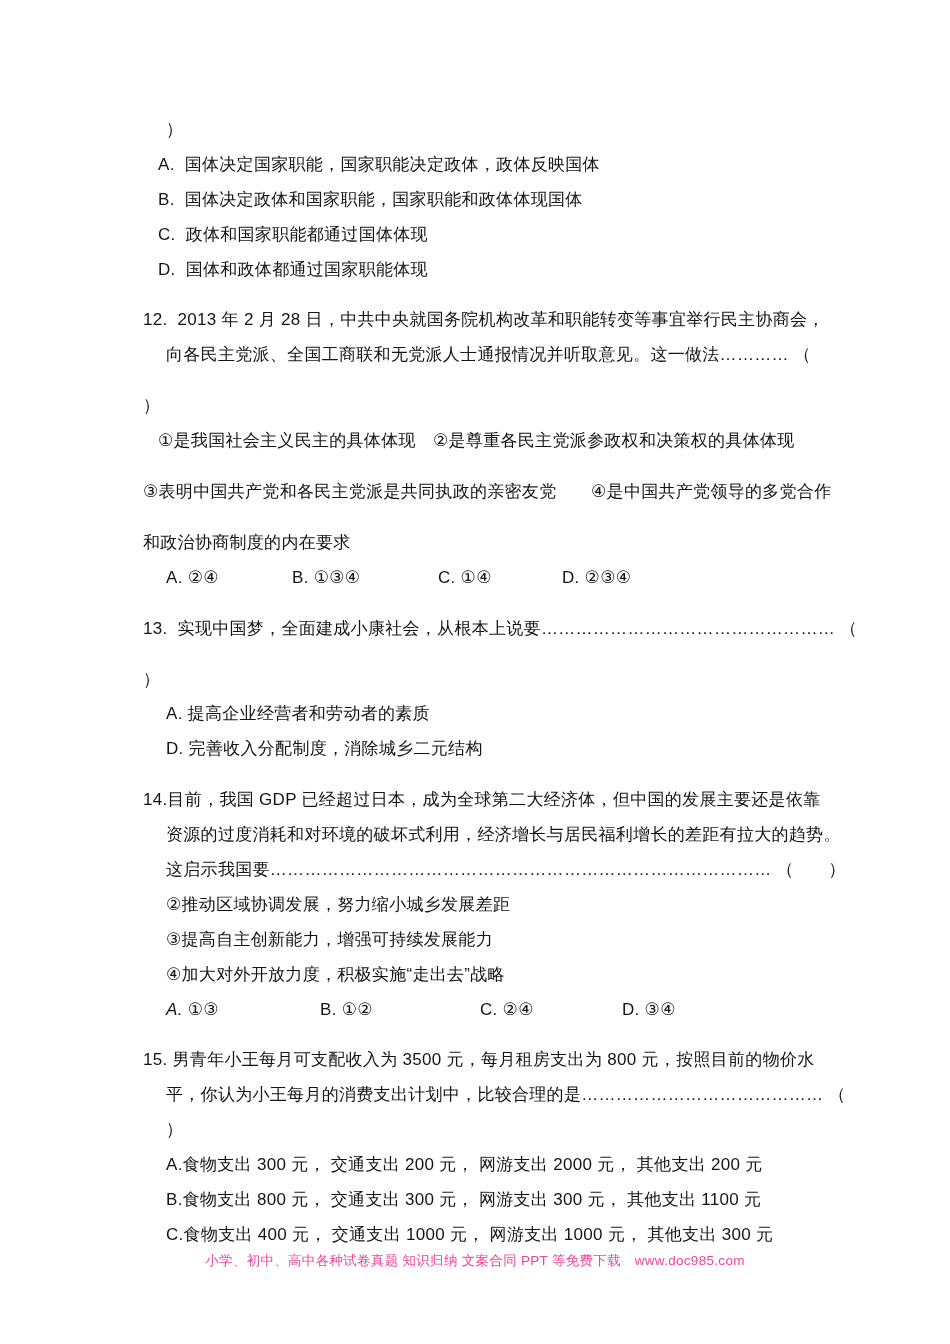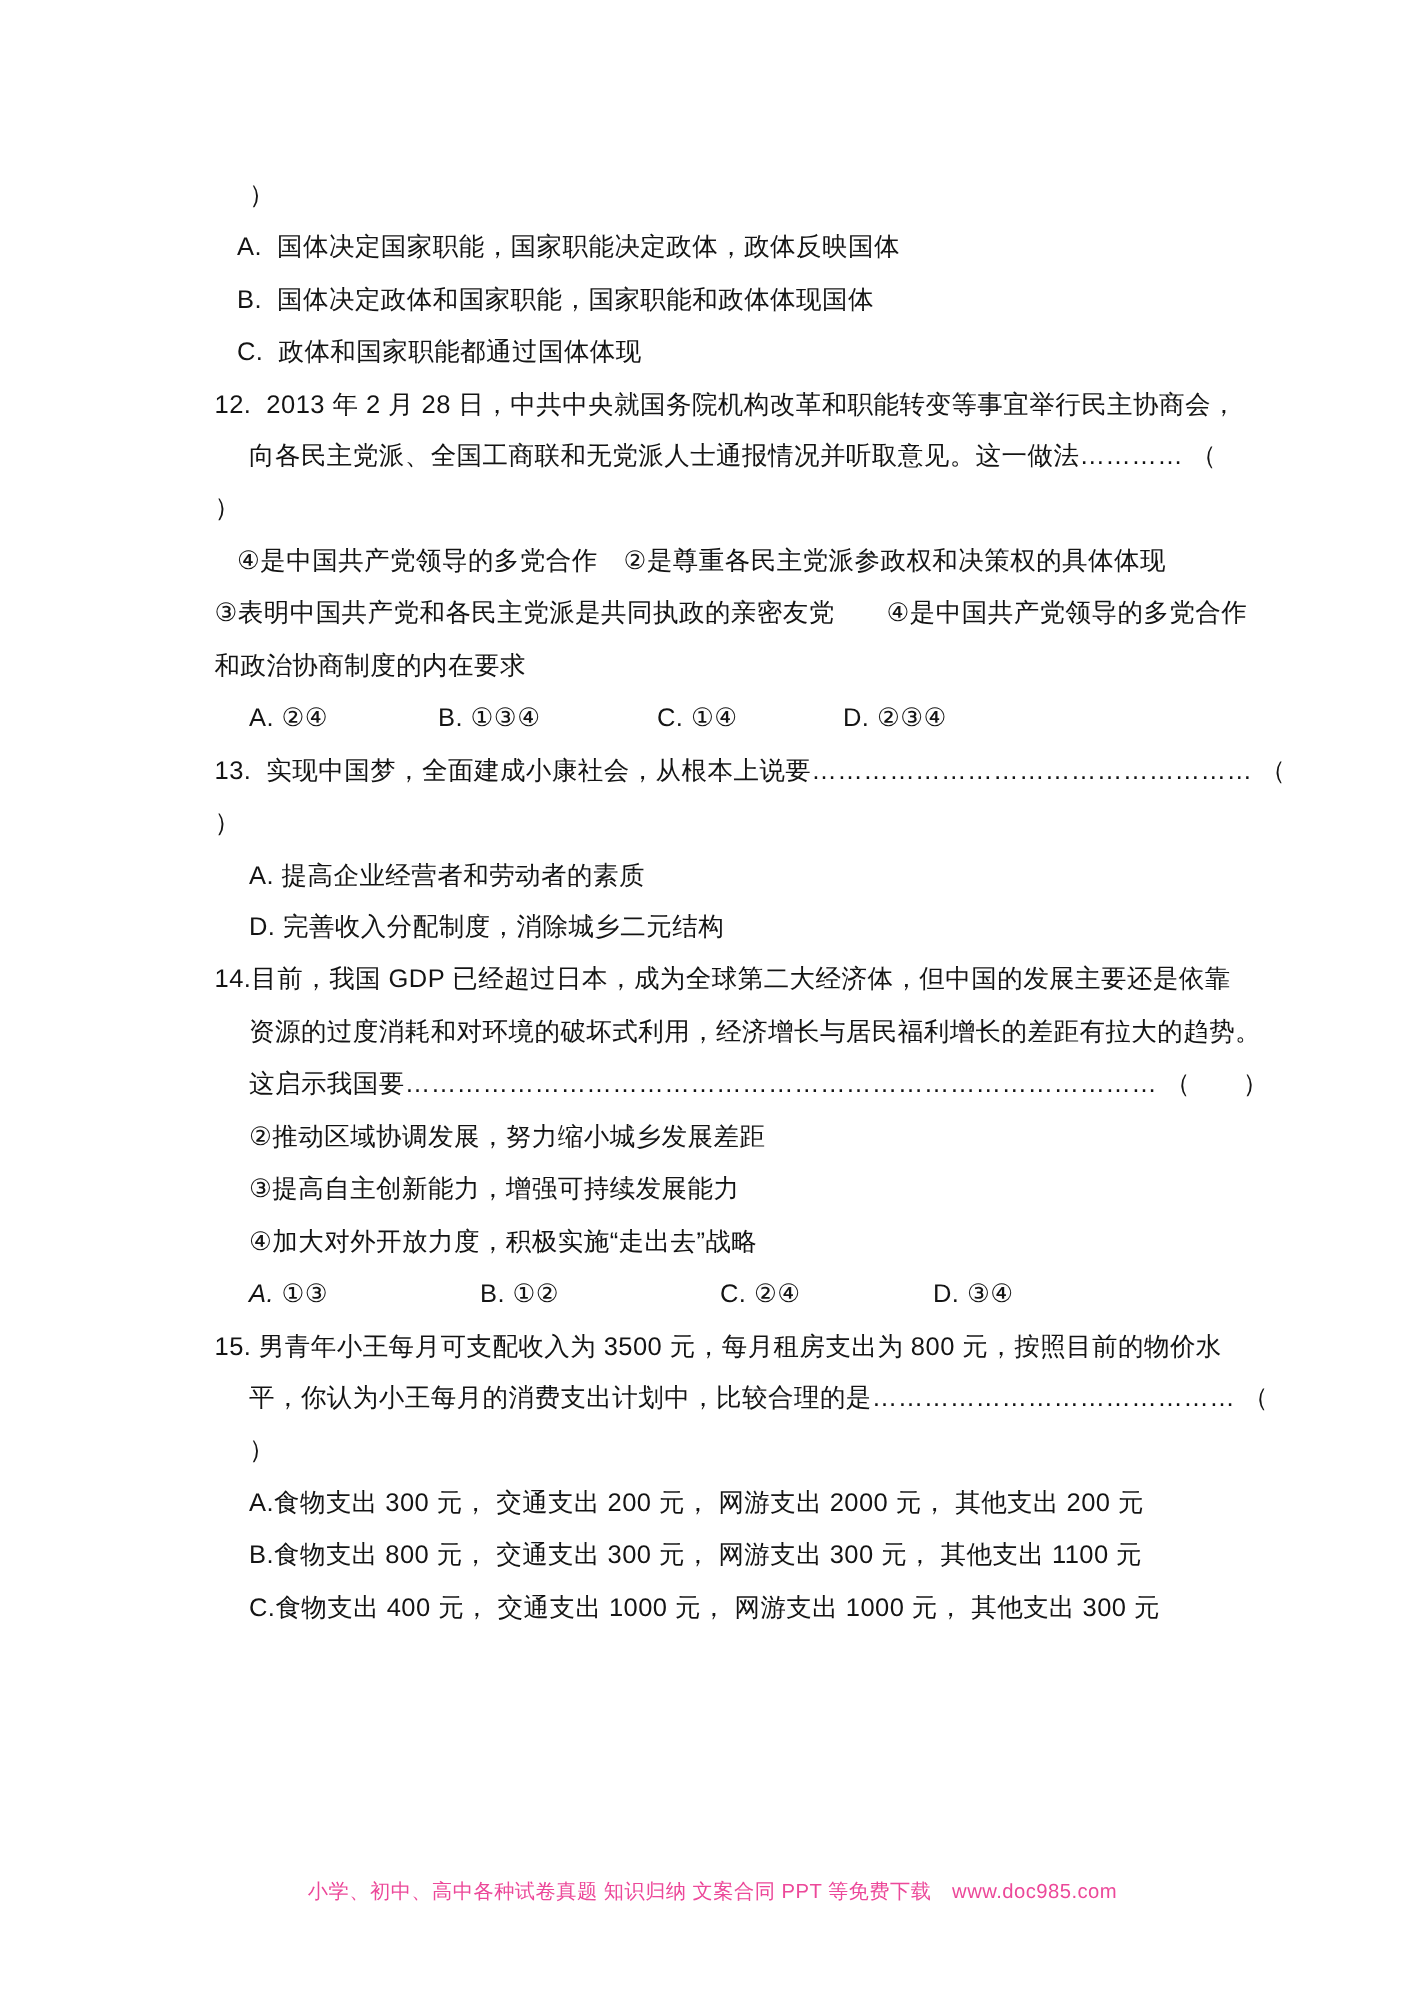--- a/index.html
+++ b/index.html
@@ -18,21 +18,21 @@
     left: 0;
     right: 0;
   }
   .line {
     height: 34.9px;
     line-height: 34.9px;
     font-size: 17px;
     white-space: pre;
     letter-spacing: 0.3px;
   }
-  .l0 { padding-left: 143px; }
+  .l0 { padding-left: 143px; margin-top: 16px; }
   .l1 { padding-left: 166px; }
   .l2 { padding-left: 158px; }
   .opts { display: flex; }
   .opt-col { display: inline-block; }
   .footer {
     position: absolute;
     top: 1252px;
     left: 0;
     width: 100%;
     text-align: center;
@@ -44,24 +44,25 @@
 </style>
 </head>
 <body>
 
 <div class="page">
   <div class="content">
       <div class="line l1">）</div>
       <div class="line l2">A.  国体决定国家职能，国家职能决定政体，政体反映国体</div>
       <div class="line l2">B.  国体决定政体和国家职能，国家职能和政体体现国体</div>
       <div class="line l2">C.  政体和国家职能都通过国体体现</div>
+      <div class="line l2">D.  国体和政体都通过国家职能体现</div>
       <div class="line l0">12.  2013 年 2 月 28 日，中共中央就国务院机构改革和职能转变等事宜举行民主协商会，</div>
       <div class="line l1">向各民主党派、全国工商联和无党派人士通报情况并听取意见。这一做法………… （</div>
       <div class="line l0">）</div>
-      <div class="line l2">④是中国共产党领导的多党合作　②是尊重各民主党派参政权和决策权的具体体现</div>
+      <div class="line l2">①是我国社会主义民主的具体体现　②是尊重各民主党派参政权和决策权的具体体现</div>
       <div class="line l0">③表明中国共产党和各民主党派是共同执政的亲密友党　　④是中国共产党领导的多党合作</div>
       <div class="line l0">和政治协商制度的内在要求</div>
       <div class="line l1 opts"><span class="opt-col" style="width: 126px;">A. ②④</span><span class="opt-col" style="width: 146px;">B. ①③④</span><span class="opt-col" style="width: 124px;">C. ①④</span><span class="opt-col">D. ②③④</span></div>
       <div class="line l0">13.  实现中国梦，全面建成小康社会，从根本上说要…………………………………………… （</div>
       <div class="line l0">）</div>
       <div class="line l1">A. 提高企业经营者和劳动者的素质</div>
       <div class="line l1">D. 完善收入分配制度，消除城乡二元结构</div>
       <div class="line l0">14.目前，我国 GDP 已经超过日本，成为全球第二大经济体，但中国的发展主要还是依靠</div>
       <div class="line l1">资源的过度消耗和对环境的破坏式利用，经济增长与居民福利增长的差距有拉大的趋势。</div>
       <div class="line l1">这启示我国要…………………………………………………………………………… （　　）</div>

